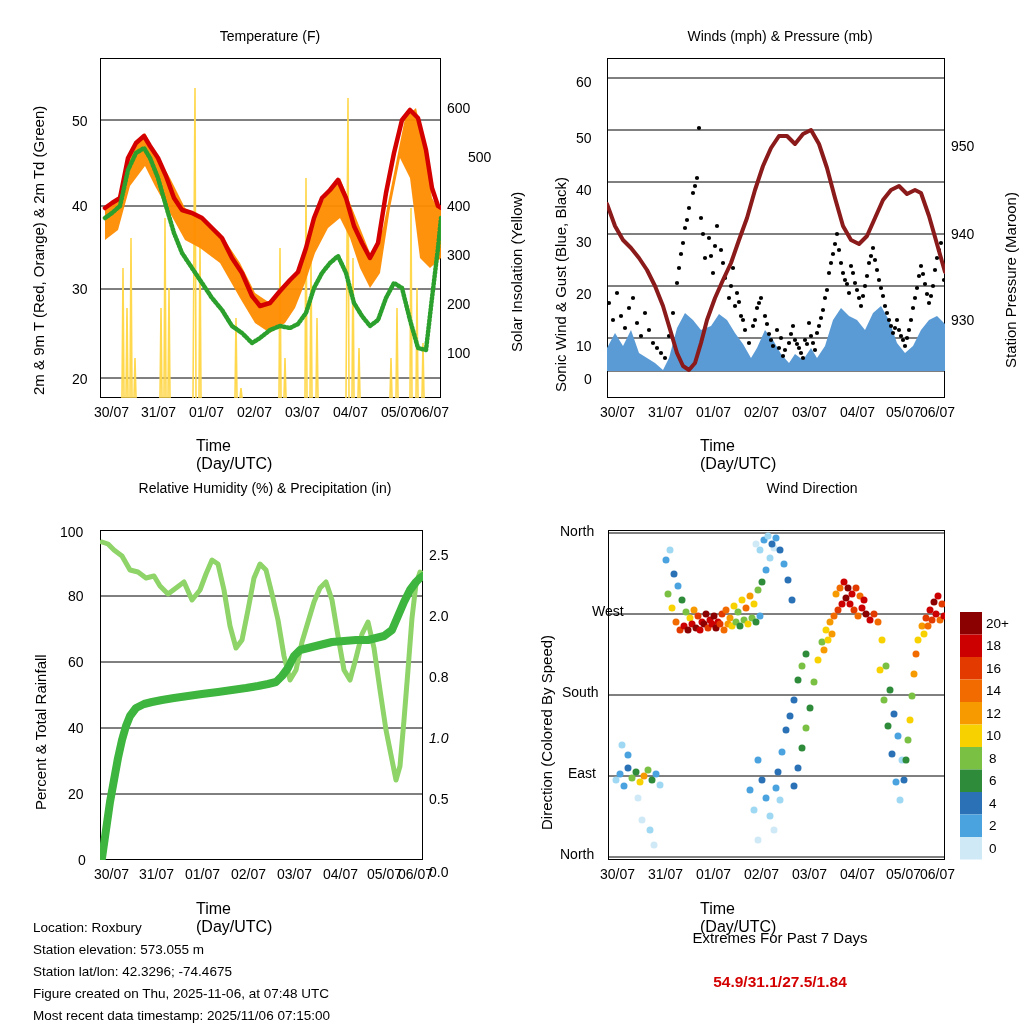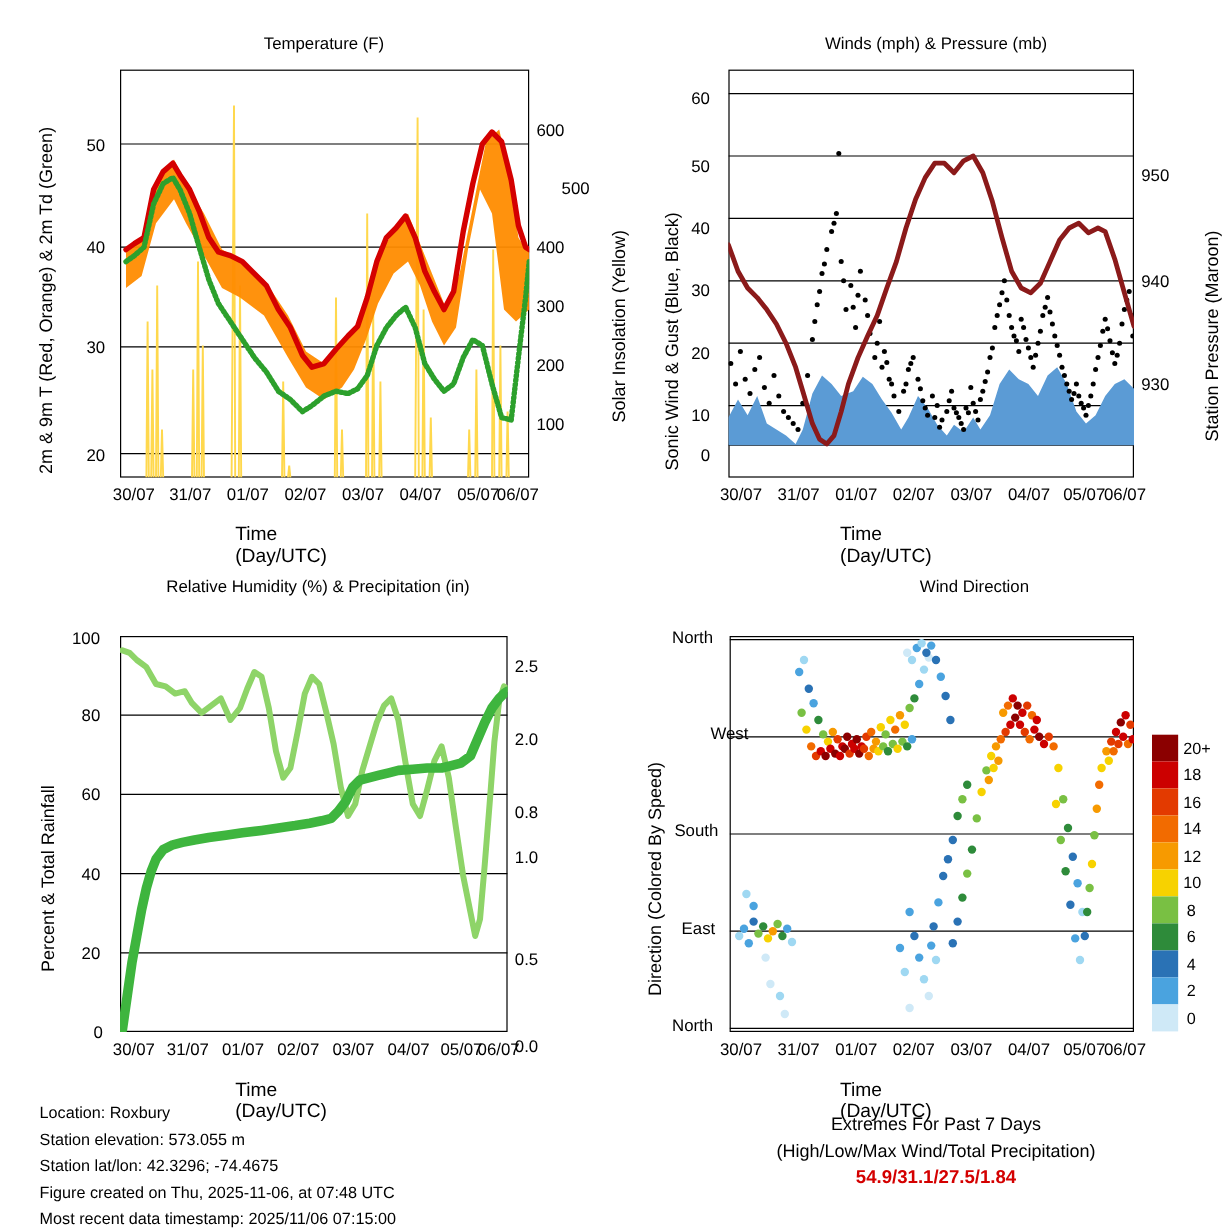--- a/index.html
+++ b/index.html
@@ -278,21 +278,21 @@
 
     <div class="tick" style="left:78px;top:852px;">0</div>
     <div class="tick" style="left:68px;top:786px;">20</div>
     <div class="tick" style="left:68px;top:720px;">40</div>
     <div class="tick" style="left:68px;top:654px;">60</div>
     <div class="tick" style="left:68px;top:588px;">80</div>
     <div class="tick" style="left:60px;top:524px;">100</div>
 
     <div class="tick" style="left:429px;top:852px;margin-top:12px;">0.0</div>
     <div class="tick" style="left:429px;top:791px;">0.5</div>
-    <div class="tick" style="left:429px;top:706px;">1.0</div>
+    <div class="tick" style="left:429px;top:730px;font-style:italic;">1.0</div>
     <div class="tick" style="left:429px;top:669px;">0.8</div>
     <div class="tick" style="left:429px;top:608px;">2.0</div>
     <div class="tick" style="left:429px;top:547px;">2.5</div>
 
     <div class="tick" style="left:94px;top:866px;">30/07</div>
     <div class="tick" style="left:139px;top:866px;">31/07</div>
     <div class="tick" style="left:185px;top:866px;">01/07</div>
     <div class="tick" style="left:231px;top:866px;">02/07</div>
     <div class="tick" style="left:277px;top:866px;">03/07</div>
     <div class="tick" style="left:323px;top:866px;">04/07</div>
@@ -539,16 +539,15 @@
     <div class="legend-lab" style="left:989px;top:841px;">0</div>
   </div>
 
   <div class="footer" style="left:33px;top:918px;">Location: Roxbury</div>
   <div class="footer" style="left:33px;top:940px;">Station elevation: 573.055 m</div>
   <div class="footer" style="left:33px;top:962px;">Station lat/lon: 42.3296; -74.4675</div>
   <div class="footer" style="left:33px;top:984px;">Figure created on Thu, 2025-11-06, at 07:48 UTC</div>
   <div class="footer" style="left:33px;top:1006px;">Most recent data timestamp: 2025/11/06 07:15:00</div>
 
   <div class="extremes" style="left:600px;top:928px;width:360px;">Extremes For Past 7 Days</div>
-  <div class="extremes" style="left:600px;top:950px;width:360px;">(High/Low/Max Wind/Total Precipitation)</div>
   <div class="extremes extval" style="left:600px;top:972px;width:360px;">54.9/31.1/27.5/1.84</div>
 
 </div>
 
 </body></html>

